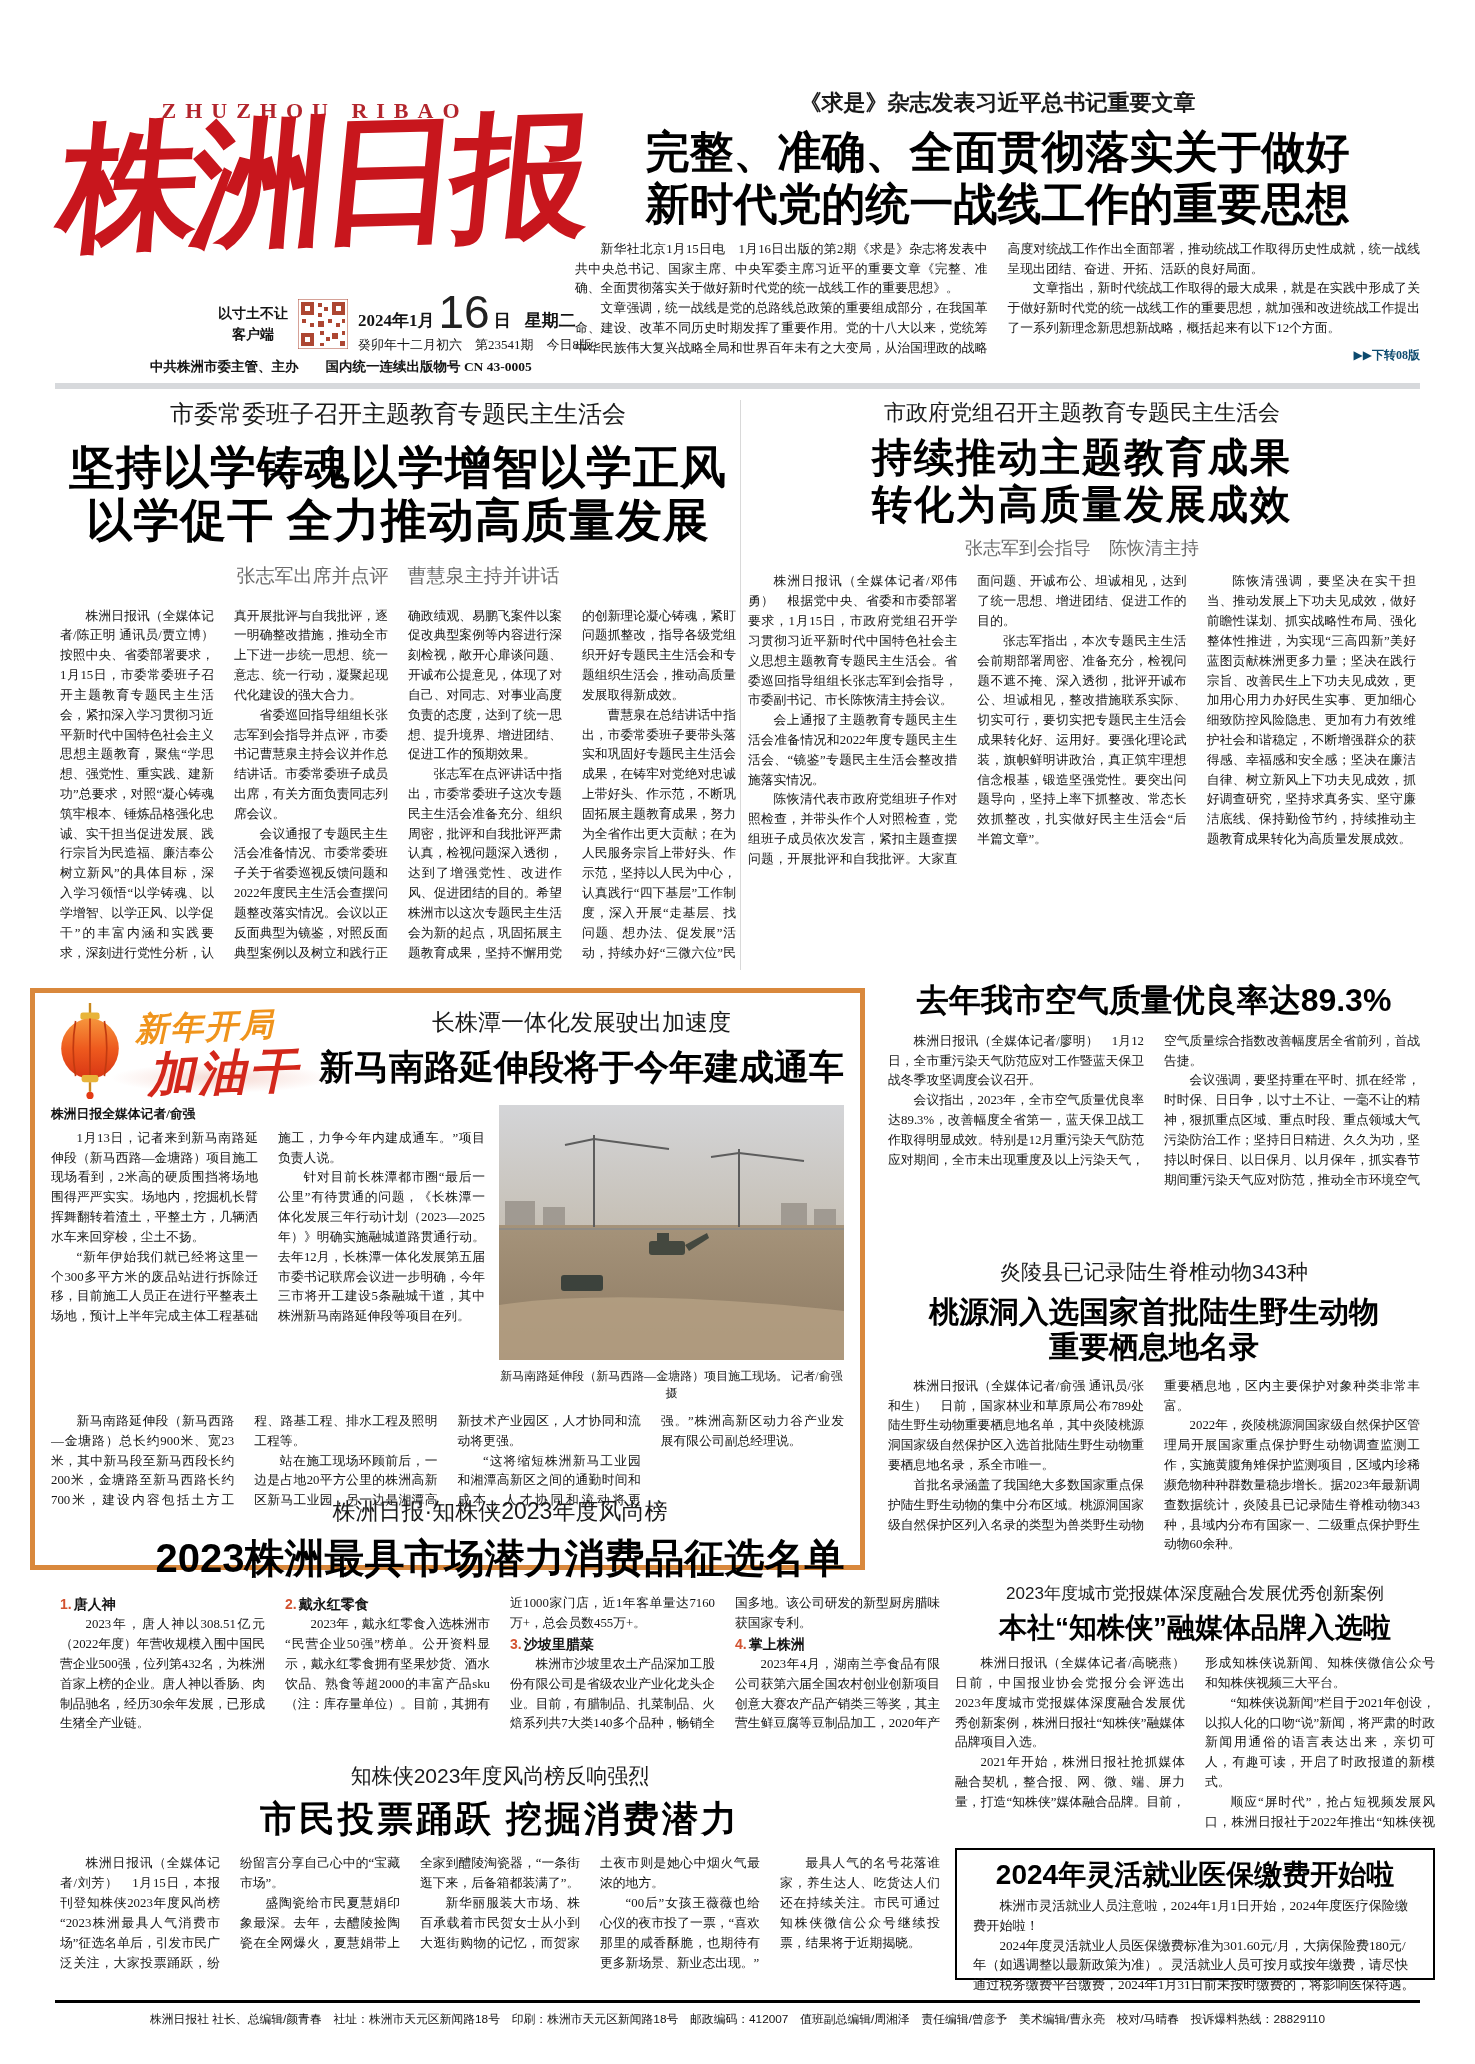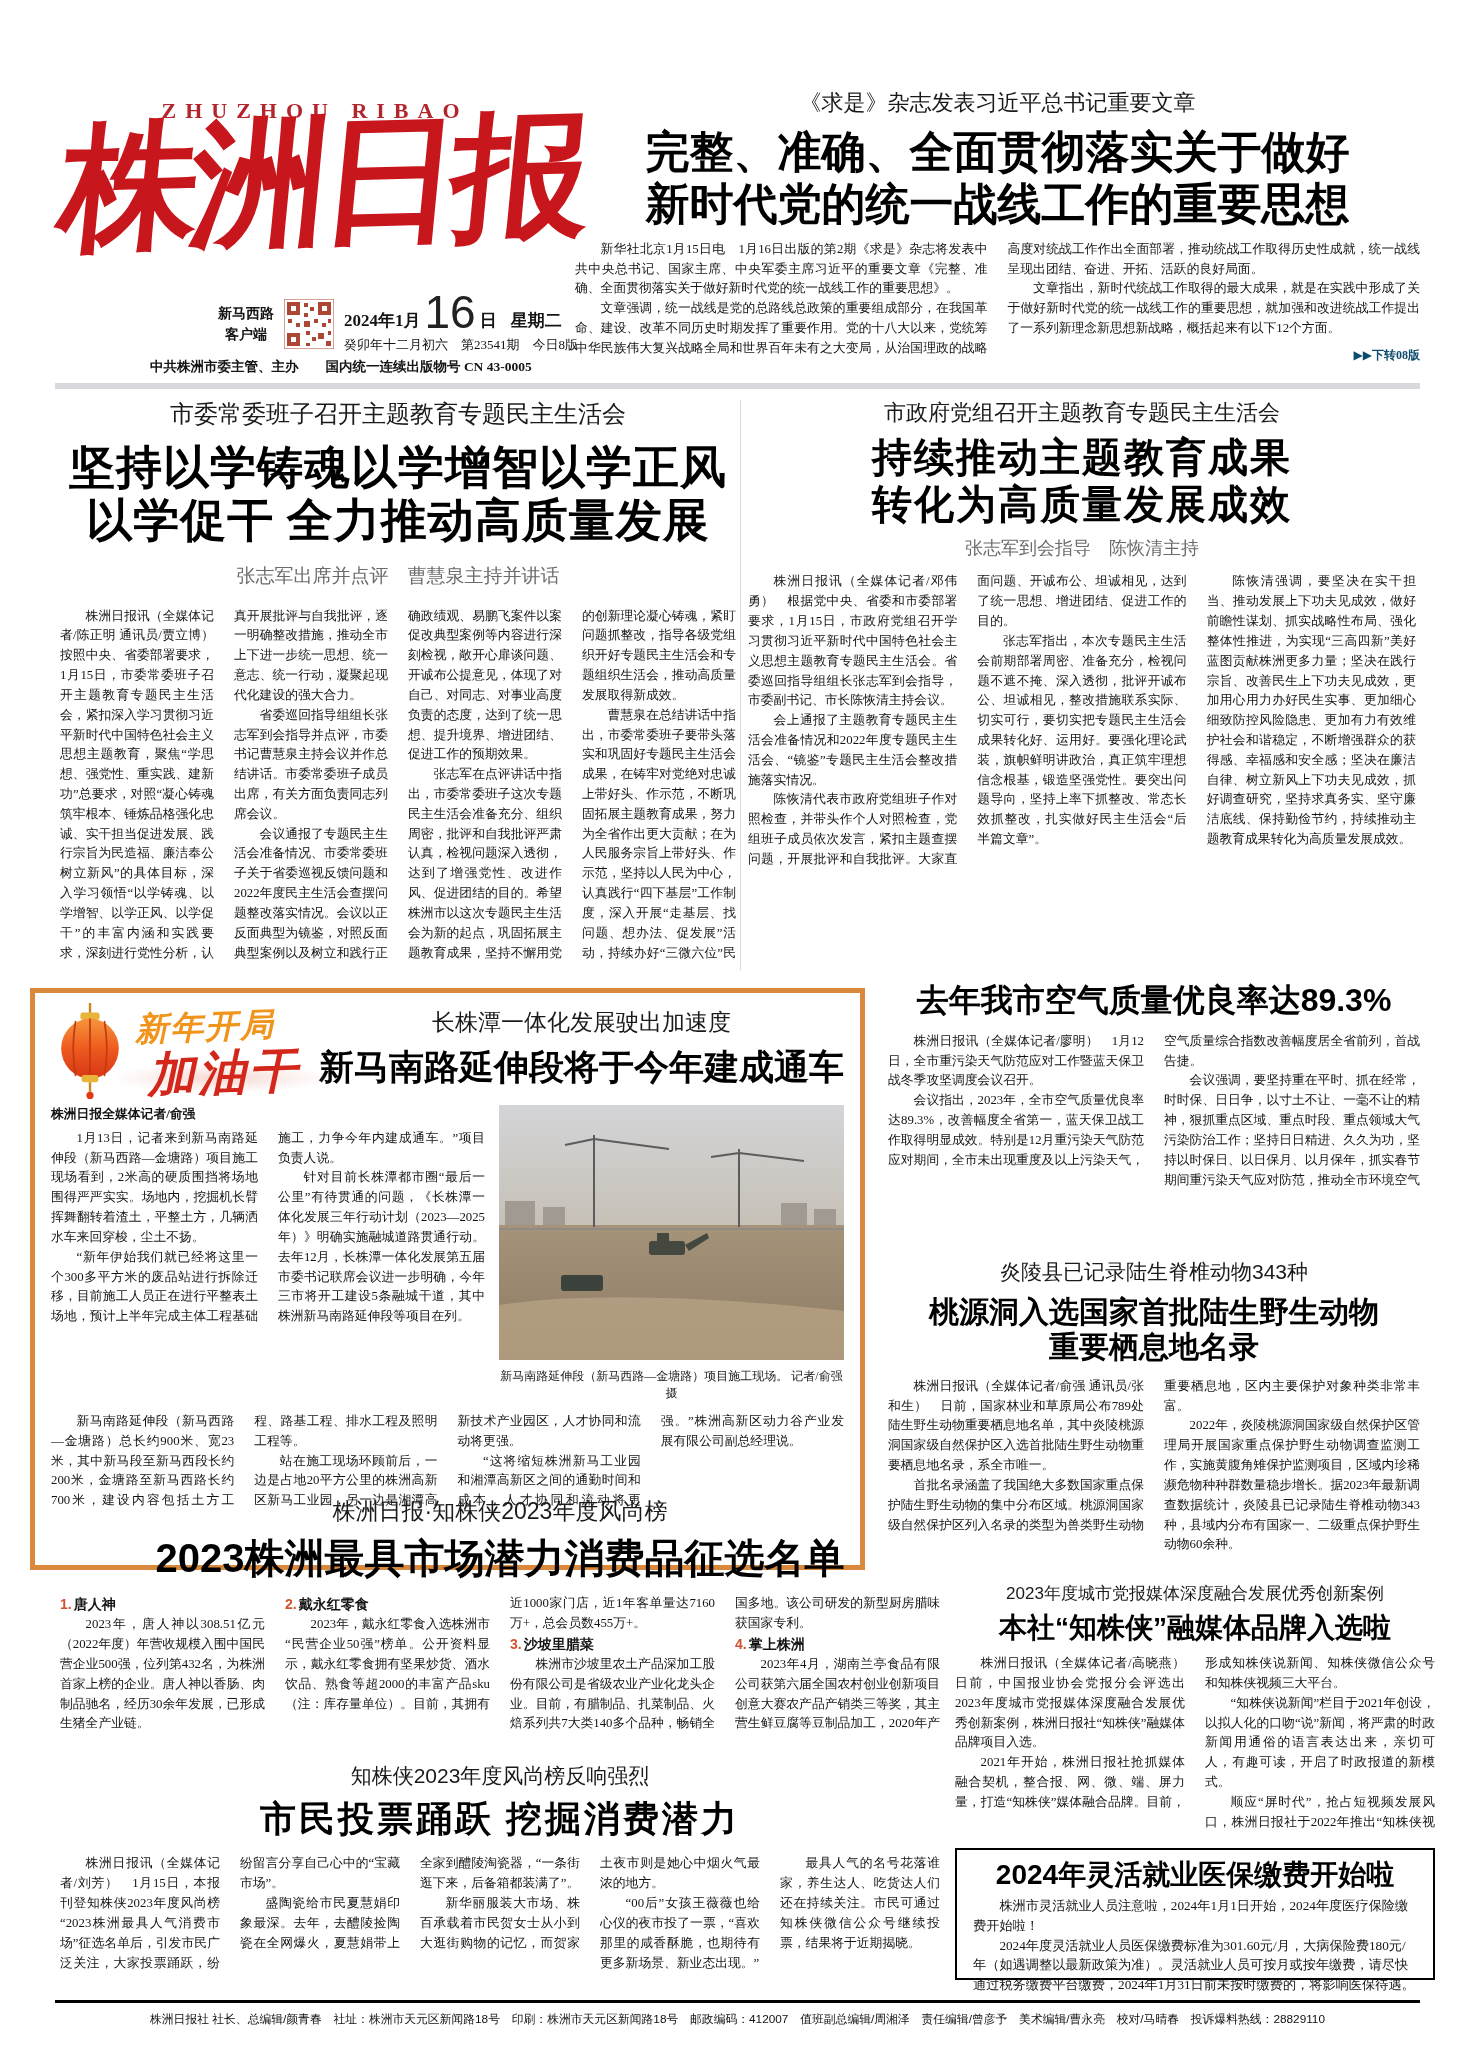--- a/index.html
+++ b/index.html
@@ -54,21 +54,21 @@
 </head>
 <body>
 
 <div id="page">
 
   <div class="abs latin" style="left:150px;top:98px;width:330px;">ZHUZHOU RIBAO</div>
   <div class="abs brand" style="left:62px;top:112px;">株洲日报</div>
 
   <div class="abs mh-info" style="left:218px;top:293px;">
     <div class="applabel">
-      <div>新马西路</div>
+      <div>以寸土不让</div>
       <div>客户端</div>
     </div>
     <svg width="50" height="50" viewBox="0 0 50 50">
       <rect x="0" y="0" width="50" height="50" fill="#fff" stroke="#ad4632" stroke-width="1"></rect>
       <g fill="#ad4632">
         <rect x="3" y="3" width="13" height="13"></rect>
           <rect x="34" y="3" width="13" height="13"></rect>
           <rect x="3" y="34" width="13" height="13"></rect>
         <rect x="7" y="7" width="5" height="5" fill="#fff"></rect>
           <rect x="38" y="7" width="5" height="5" fill="#fff"></rect>
@@ -96,21 +96,21 @@
         <span class="date-day">16</span>
         <span class="date-suf">日</span>
         <span class="weekday" style="margin-left:10px;">星期二</span>
       </div>
       <div class="date-line2">癸卯年十二月初六　第23541期　今日8版</div>
     </div>
   </div>
   <div class="abs admin" style="left:150px;top:352px;">中共株洲市委主管、主办　　国内统一连续出版物号 CN 43-0005</div>
 
   <div class="abs" style="left:575px;top:88px;width:845px;">
-    <div class="kicker" style="font-size:22px;font-weight:normal;">《求是》杂志发表习近平总书记重要文章</div>
+    <div class="kicker" style="font-size:22px;font-weight:bold;">《求是》杂志发表习近平总书记重要文章</div>
     <div class="headline" style="font-size:44px;margin-top:8px;">完整、准确、全面贯彻落实关于做好</div>
     <div class="headline" style="font-size:44px;">新时代党的统一战线工作的重要思想</div>
     <div class="cols c2" style="height:122px;margin-top:10px;position:relative;">
 
     <p class="p">新华社北京1月15日电　1月16日出版的第2期《求是》杂志将发表中共中央总书记、国家主席、中央军委主席习近平的重要文章《完整、准确、全面贯彻落实关于做好新时代党的统一战线工作的重要思想》。</p>
         <p class="p">文章强调，统一战线是党的总路线总政策的重要组成部分，在我国革命、建设、改革不同历史时期发挥了重要作用。党的十八大以来，党统筹中华民族伟大复兴战略全局和世界百年未有之大变局，从治国理政的战略高度对统战工作作出全面部署，推动统战工作取得历史性成就，统一战线呈现出团结、奋进、开拓、活跃的良好局面。</p>
         <p class="p">文章指出，新时代统战工作取得的最大成果，就是在实践中形成了关于做好新时代党的统一战线工作的重要思想，就加强和改进统战工作提出了一系列新理念新思想新战略，概括起来有以下12个方面。</p>
       </div>
     <span class="jump" style="right:0;bottom:-2px;">▶▶下转08版</span>
   </div>

